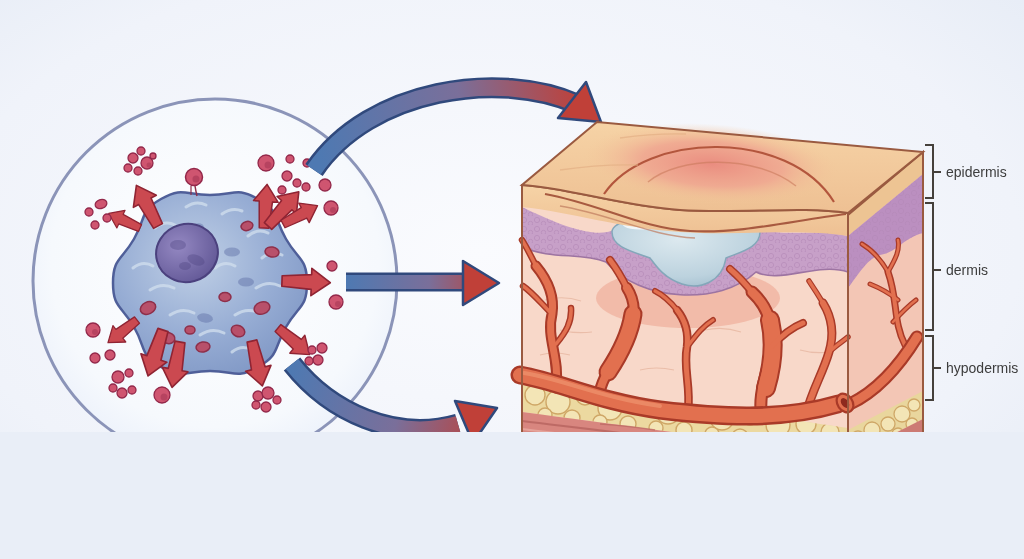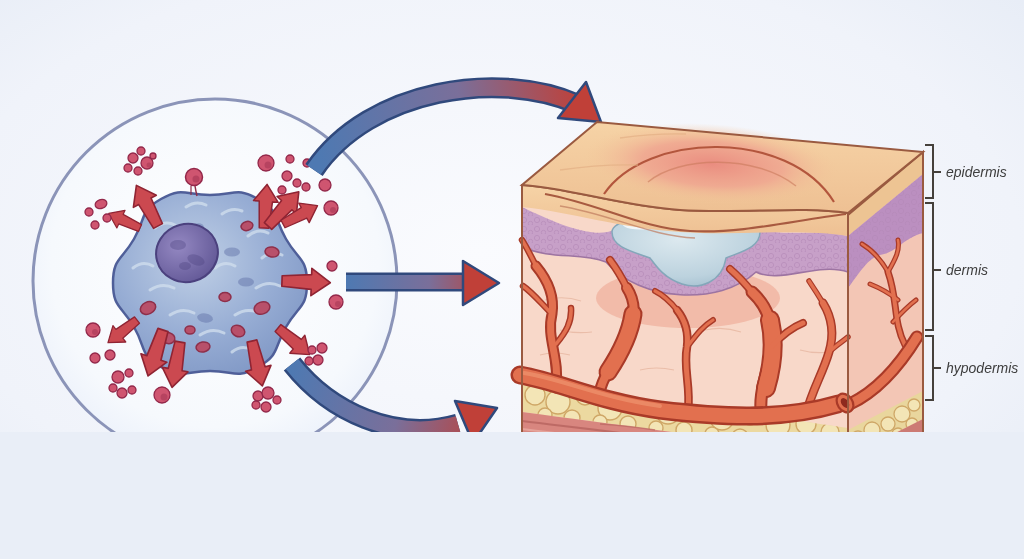--- a/index.html
+++ b/index.html
@@ -1,16 +1,16 @@
 <!DOCTYPE html>
 <html><head>
 <meta charset="utf-8">
 <style>
   html,body{margin:0;padding:0;background:#e9eef7;}
-  .stage{width:1024px;height:432px;position:relative;overflow:hidden;font-family:"Liberation Sans",sans-serif;font-style:italic;}
+  .stage{width:1024px;height:432px;position:relative;overflow:hidden;font-family:"Liberation Sans",sans-serif;}
   svg{display:block;}
   text{font-family:"Liberation Sans",sans-serif;}
 </style>
 </head>
 <body>
 
 <div class="stage">
 <svg width="1024" height="559" viewBox="0 0 1024 559">
   <defs>
     <radialGradient id="bgGrad" cx="47%" cy="45%" r="75%">

